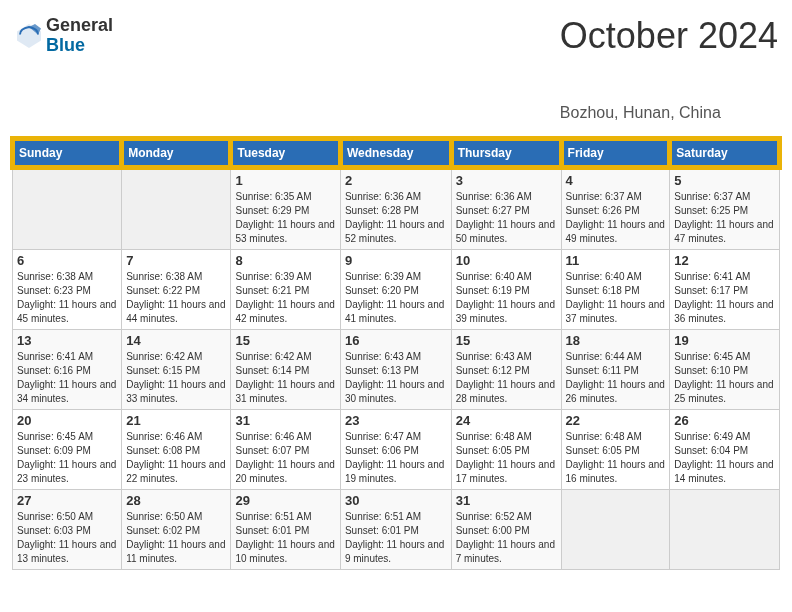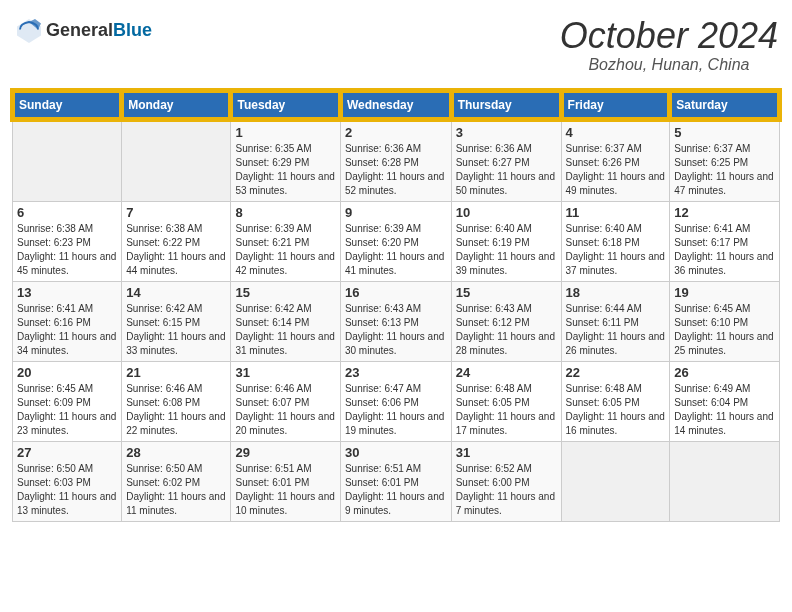--- a/index.html
+++ b/index.html
@@ -16,51 +16,51 @@
       align-items: flex-start;
       margin-bottom: 8px;
       padding: 6px 4px;
     }
     .logo {
       display: flex;
       align-items: center;
     }
     .logo-text {
       display: flex;
-      flex-direction: row;
+      flex-direction: column;
       line-height: 1.1;
     }
     .logo-general {
       font-size: 18px;
       font-weight: bold;
       color: #333;
     }
     .logo-blue {
       font-size: 18px;
       font-weight: bold;
       color: #0369a1;
     }
     .logo-icon {
       width: 30px;
       height: 30px;
       margin-right: 2px;
     }
     .title-block {
-      text-align: center;
-      font-style: italic;
+      text-align: left;
     }
     .month-title {
       font-size: 36px;
       font-weight: normal;
       color: #333;
       line-height: 1.1;
     }
     .location {
       font-size: 16px;
       color: #555;
+      margin-top: 48px;
     }
     table {
       width: 100%;
       border-collapse: collapse;
       font-size: 11px;
     }
     thead tr th {
       background-color: #2a6db5;
       color: #fff;
       padding: 5px 4px;

